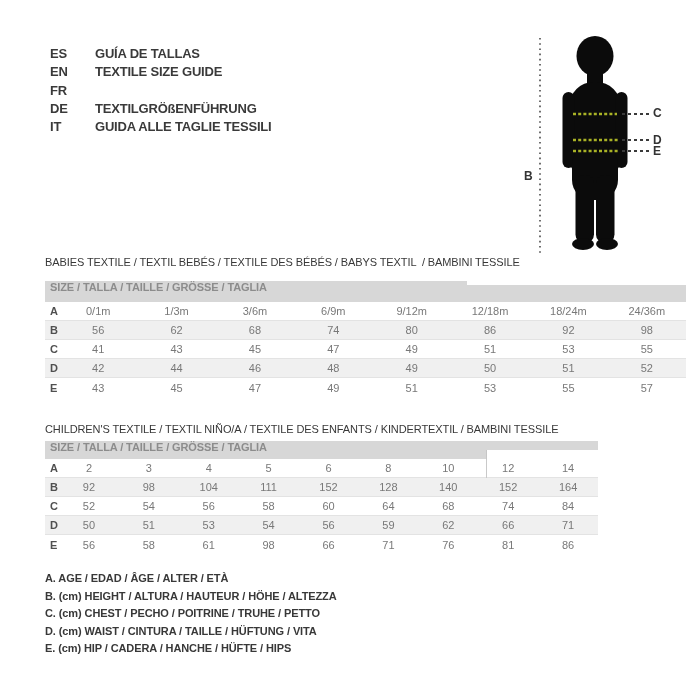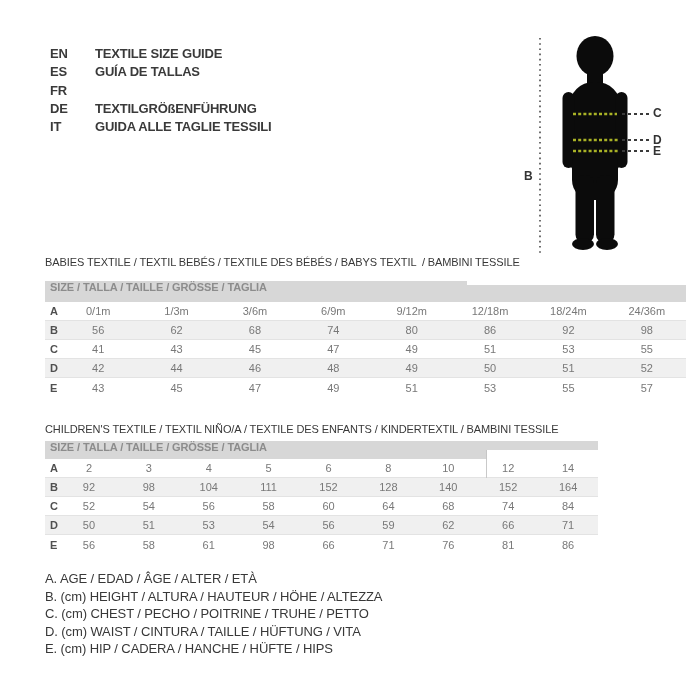--- a/index.html
+++ b/index.html
@@ -43,36 +43,36 @@
   .tcell{flex:1;text-align:center;color:#787878;}
   
   .band-artifact-babies{position:absolute;left:422px;top:-5px;width:219px;height:9px;
     background:#ffffff;}
   .band-artifact-children{position:absolute;left:441px;top:9px;width:112px;height:9px;
     background:#ffffff;border-left:1px solid #c6c6c6;}
   .rowA-line-children{position:absolute;left:441px;top:18px;width:1px;height:19px;
     background:#c9c9c9;}
   
   .legend{position:absolute;left:45px;top:570px;}
-  .legend-line{font-size:13px;font-weight:normal;color:#383838;line-height:17.5px;
+  .legend-line{font-size:11px;font-weight:bold;color:#383838;line-height:17.5px;
     letter-spacing:-0.1px;}
 </style>
 </head>
 <body>
 
 <div class="page">
 
   <div class="langs">
     <div class="lang-row">
+      <span class="lang-code">ES</span>
+      <span class="lang-label">GUÍA DE TALLAS</span>
+    </div>
+    <div class="lang-row">
       <span class="lang-code">EN</span>
       <span class="lang-label">TEXTILE SIZE GUIDE</span>
-    </div>
-    <div class="lang-row">
-      <span class="lang-code">ES</span>
-      <span class="lang-label">GUÍA DE TALLAS</span>
     </div>
     <div class="lang-row">
       <span class="lang-code">FR</span>
     </div>
     <div class="lang-row">
       <span class="lang-code">DE</span>
       <span class="lang-label">TEXTILGRÖßENFÜHRUNG</span>
     </div>
     <div class="lang-row">
       <span class="lang-code">IT</span>

